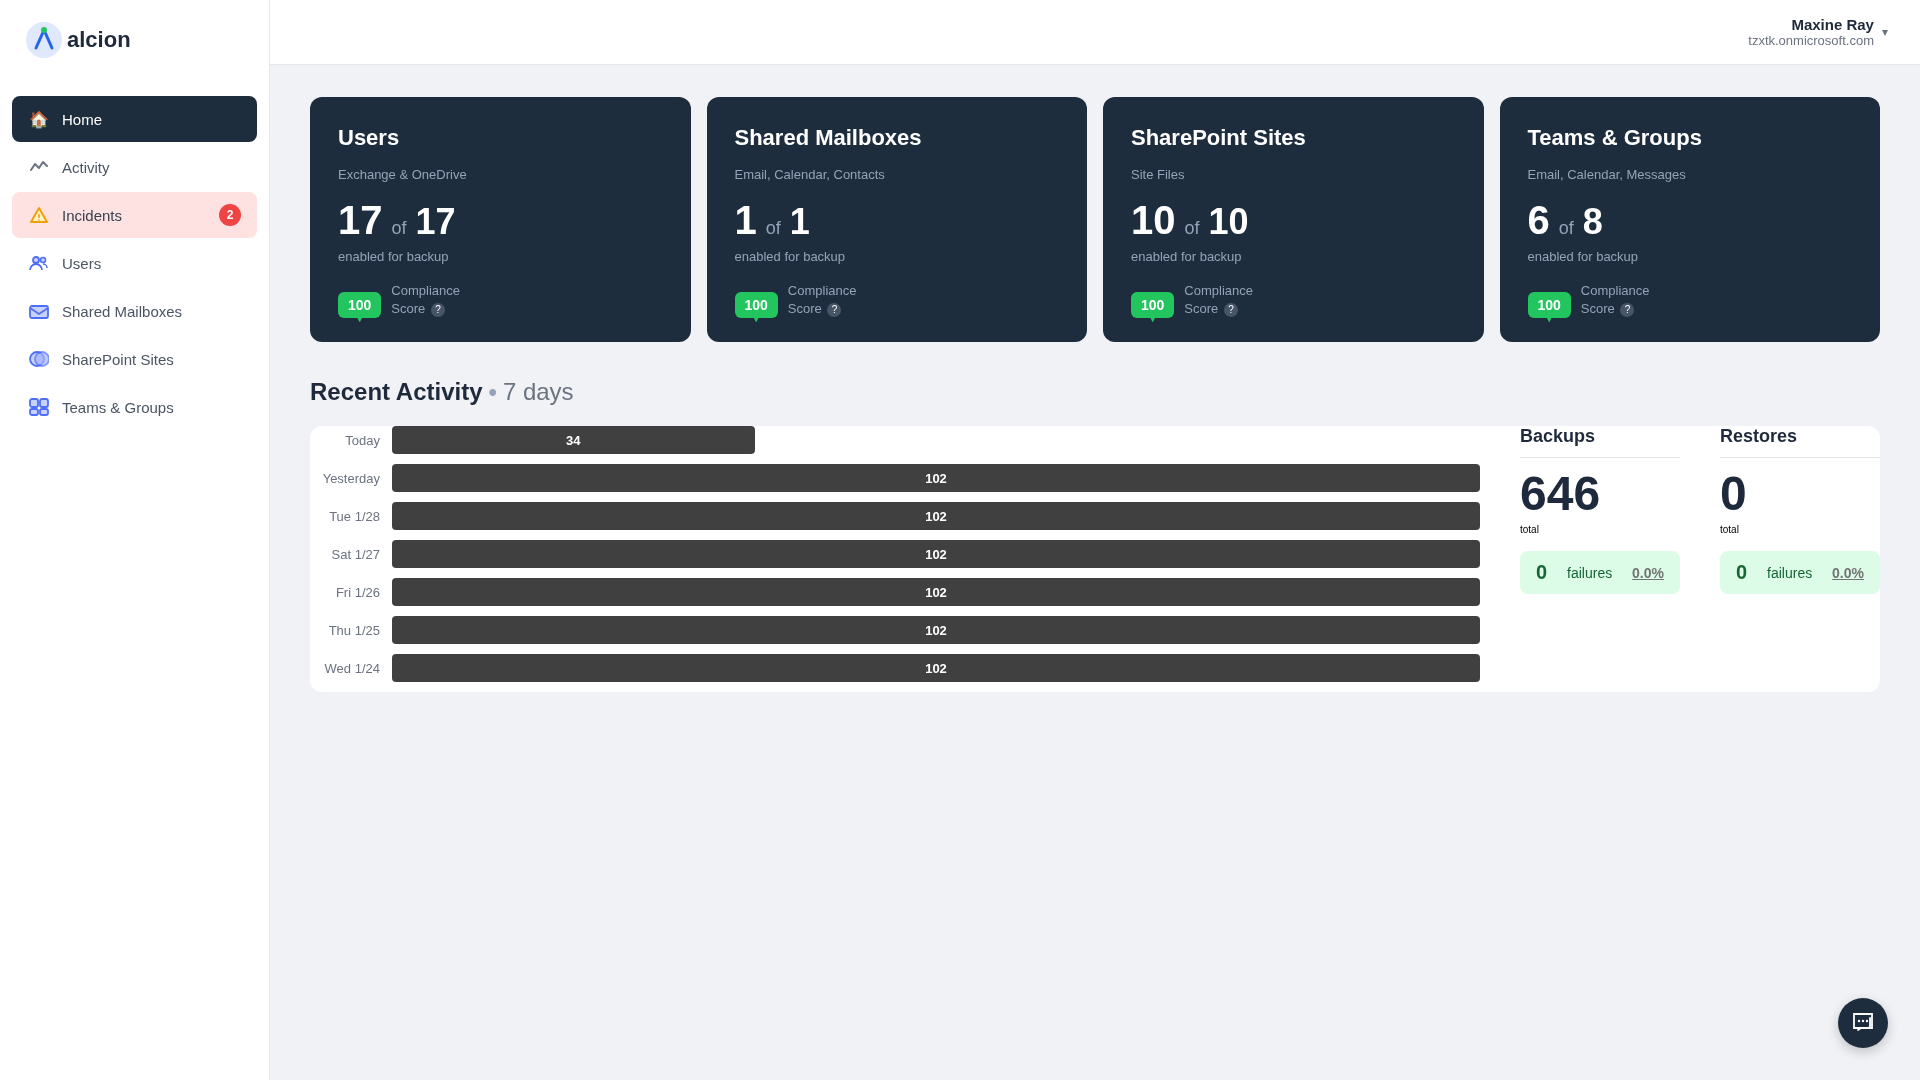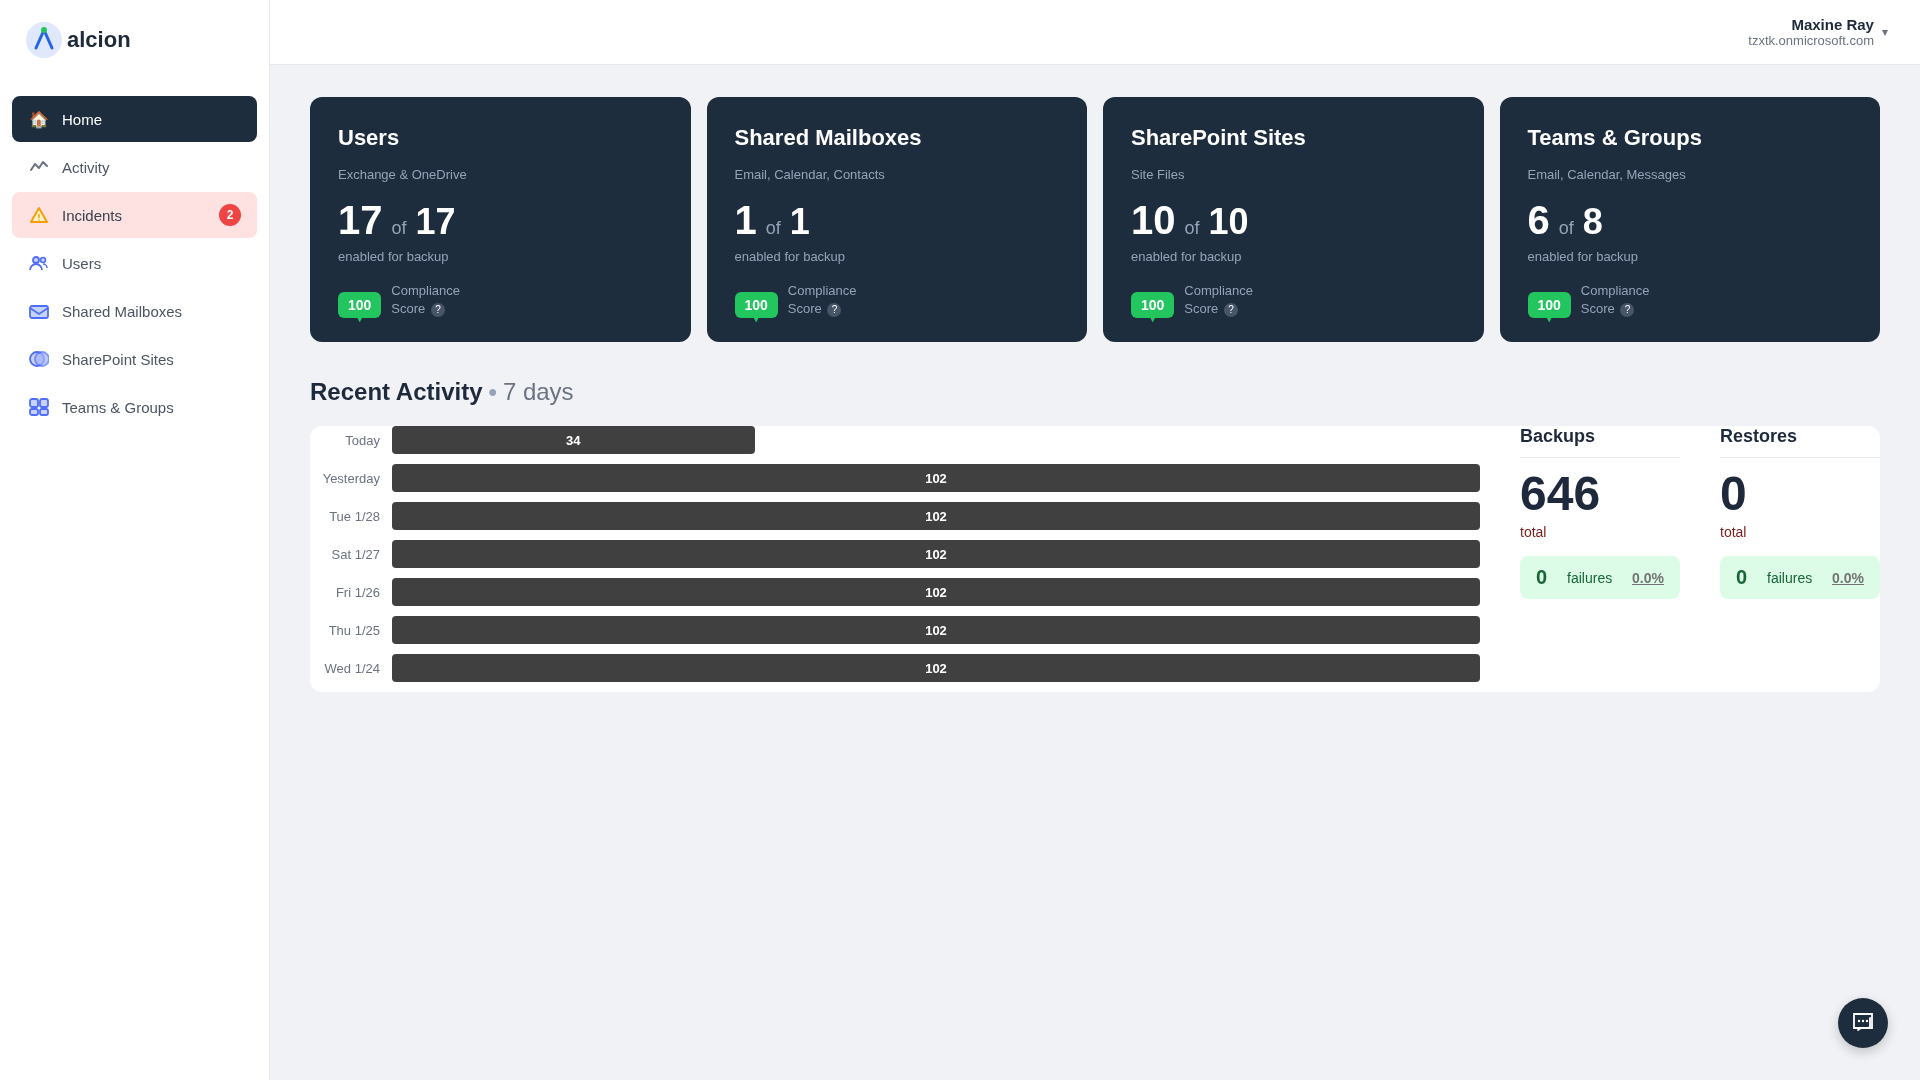--- a/index.html
+++ b/index.html
@@ -277,22 +277,22 @@
       margin-bottom: 12px;
     }
     .stat-number {
       font-size: 48px;
       font-weight: 700;
       color: #1e293b;
       line-height: 1;
       margin-bottom: 4px;
     }
     .stat-total-label {
-      font-size: 14px;
-      color: #7f1d1d;
+      font-size: 10px;
+      color: #000000;
       margin-bottom: 16px;
       margin-top: 6px;
     }
     .failures-badge {
       background: #dcfce7;
       border-radius: 8px;
       padding: 10px 16px;
       display: flex;
       align-items: center;
       justify-content: space-between;

